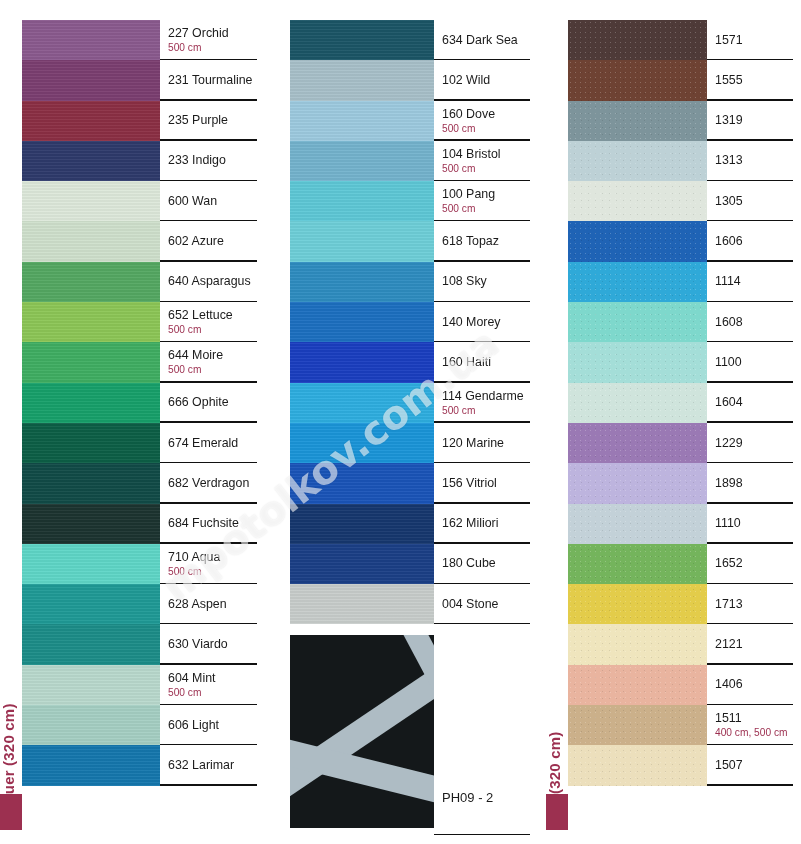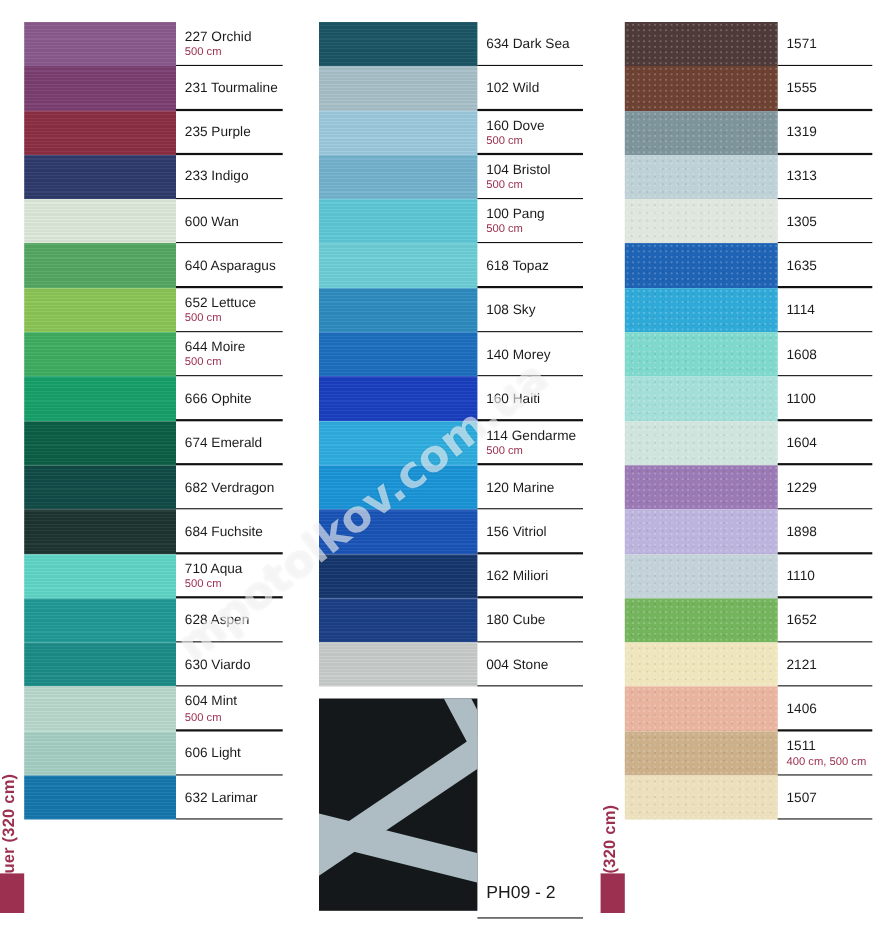--- a/index.html
+++ b/index.html
@@ -53,21 +53,21 @@
      repeating-linear-gradient(0deg,rgba(255,255,255,.05) 0px,rgba(255,255,255,.05) 1px,rgba(0,0,0,.04) 1px,rgba(0,0,0,.04) 3px);}
   .tex-matt{background-image:
      radial-gradient(rgba(255,255,255,.22) .6px,transparent .7px),
      radial-gradient(rgba(0,0,0,.10) .6px,transparent .7px);
      background-size:5px 5px,7px 7px;background-position:0 0,3px 2px;}
 
   
   #photo-panel{position:absolute;left:0px;top:0px;width:144px;height:193px;
      background:#14181a;overflow:hidden;}
   #photo-panel .band{position:absolute;background:#aebcc4;}
-  #photo-caption{position:absolute;left:152px;top:155px;font-size:16px;color:#1b1b1b;margin-top:13px;}
+  #photo-caption{position:absolute;left:152px;top:155px;font-size:13px;color:#1b1b1b;}
   #photo-rule{position:absolute;left:144px;right:10px;bottom:0;height:1.5px;background:#111;}
 
   
   #watermark{position:absolute;left:120px;top:300px;width:420px;height:330px;
     pointer-events:none;display:flex;align-items:center;justify-content:center;}
   #watermark span{
     transform:rotate(-38deg);
     font-size:40px;font-weight:bold;color:rgba(255,255,255,.58);
     font-family:"DejaVu Sans",sans-serif;white-space:nowrap;
     text-shadow:0 0 2px rgba(0,0,0,.10);
@@ -112,20 +112,27 @@
           <div class="rule"></div>
         </div>
         <div class="row">
           <div class="chip tex-lac" style="background-color: rgb(221, 232, 218);"></div>
           <div class="txt">
             <div class="name">600 Wan</div>
           </div>
           <div class="rule"></div>
         </div>
         <div class="row">
+          <div class="chip tex-lac" style="background-color: rgb(207, 224, 204);"></div>
+          <div class="txt">
+            <div class="name">602 Azure</div>
+          </div>
+          <div class="rule"></div>
+        </div>
+        <div class="row">
           <div class="chip tex-lac" style="background-color: rgb(84, 168, 98);"></div>
           <div class="txt">
             <div class="name">640 Asparagus</div>
           </div>
           <div class="rule"></div>
         </div>
         <div class="row">
           <div class="chip tex-lac" style="background-color: rgb(140, 198, 86);"></div>
           <div class="txt">
             <div class="name">652 Lettuce</div>
@@ -374,21 +381,21 @@
         <div class="row">
           <div class="chip tex-matt" style="background-color: rgb(223, 230, 221);"></div>
           <div class="txt">
             <div class="name">1305</div>
           </div>
           <div class="rule"></div>
         </div>
         <div class="row">
           <div class="chip tex-matt" style="background-color: rgb(31, 99, 181);"></div>
           <div class="txt">
-            <div class="name">1635</div>
+            <div class="name">1606</div>
           </div>
           <div class="rule"></div>
         </div>
         <div class="row">
           <div class="chip tex-matt" style="background-color: rgb(47, 169, 216);"></div>
           <div class="txt">
             <div class="name">1114</div>
           </div>
           <div class="rule"></div>
         </div>
@@ -431,20 +438,27 @@
           <div class="chip tex-matt" style="background-color: rgb(195, 209, 216);"></div>
           <div class="txt">
             <div class="name">1110</div>
           </div>
           <div class="rule"></div>
         </div>
         <div class="row">
           <div class="chip tex-matt" style="background-color: rgb(116, 180, 92);"></div>
           <div class="txt">
             <div class="name">1652</div>
+          </div>
+          <div class="rule"></div>
+        </div>
+        <div class="row">
+          <div class="chip tex-matt" style="background-color: rgb(227, 204, 74);"></div>
+          <div class="txt">
+            <div class="name">1713</div>
           </div>
           <div class="rule"></div>
         </div>
         <div class="row">
           <div class="chip tex-matt" style="background-color: rgb(239, 229, 189);"></div>
           <div class="txt">
             <div class="name">2121</div>
           </div>
           <div class="rule"></div>
         </div>

